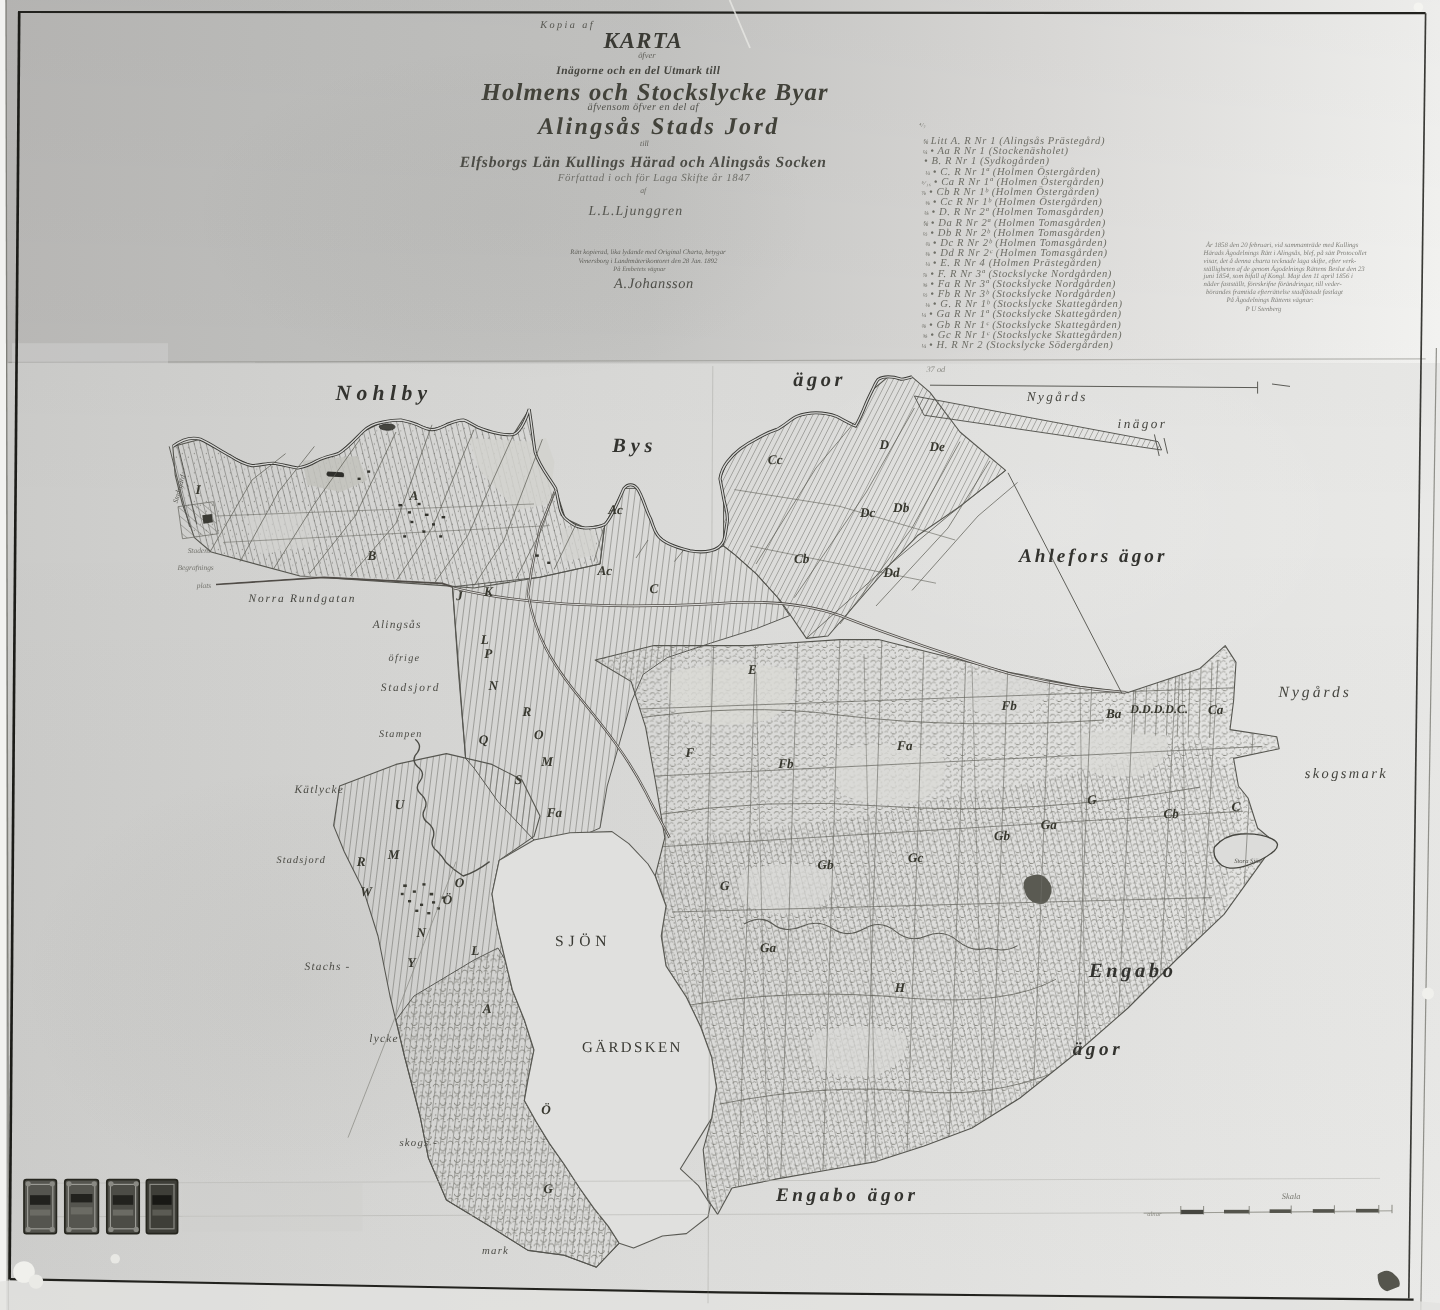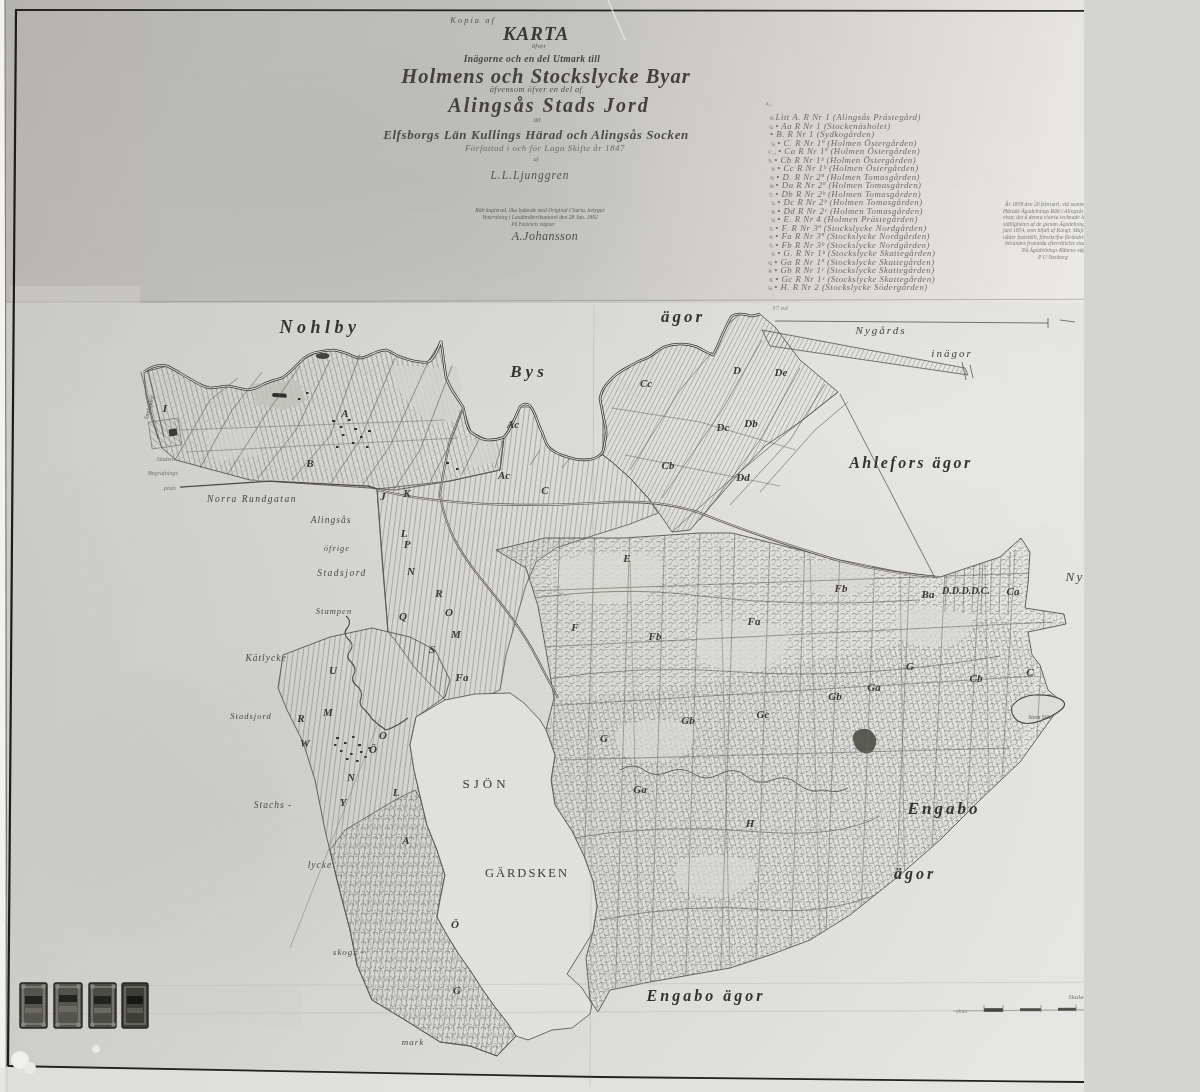--- a/index.html
+++ b/index.html
@@ -1,16 +1,16 @@
 <!DOCTYPE html>
 <html><head>
 <meta charset="utf-8">
 <style>
 html,body{margin:0;padding:0;background:#d4d4d2;}
-#page{position:relative;width:1084px;height:1092px;overflow:hidden;font-family:"Liberation Serif",serif;}
+#page{position:relative;width:1200px;height:1092px;overflow:hidden;font-family:"Liberation Serif",serif;}
 svg{display:block;}
 </style>
 </head>
 <body>
 <div id="page">
 <svg width="1200" height="1092" viewBox="0 0 1200 1092">
 <defs>
 <linearGradient id="gTop" x1="0" y1="0" x2="1" y2="0">
 <stop offset="0" stop-color="#bab9b7"></stop>
 <stop offset="0.18" stop-color="#bfbfbd"></stop>

